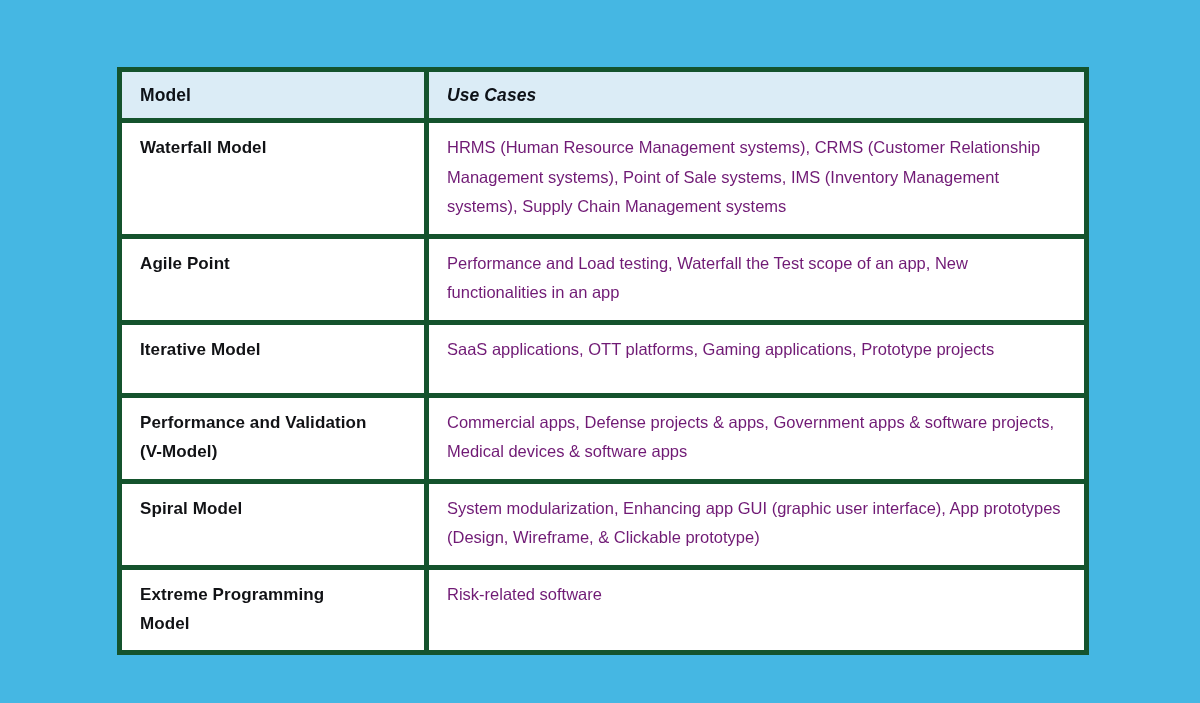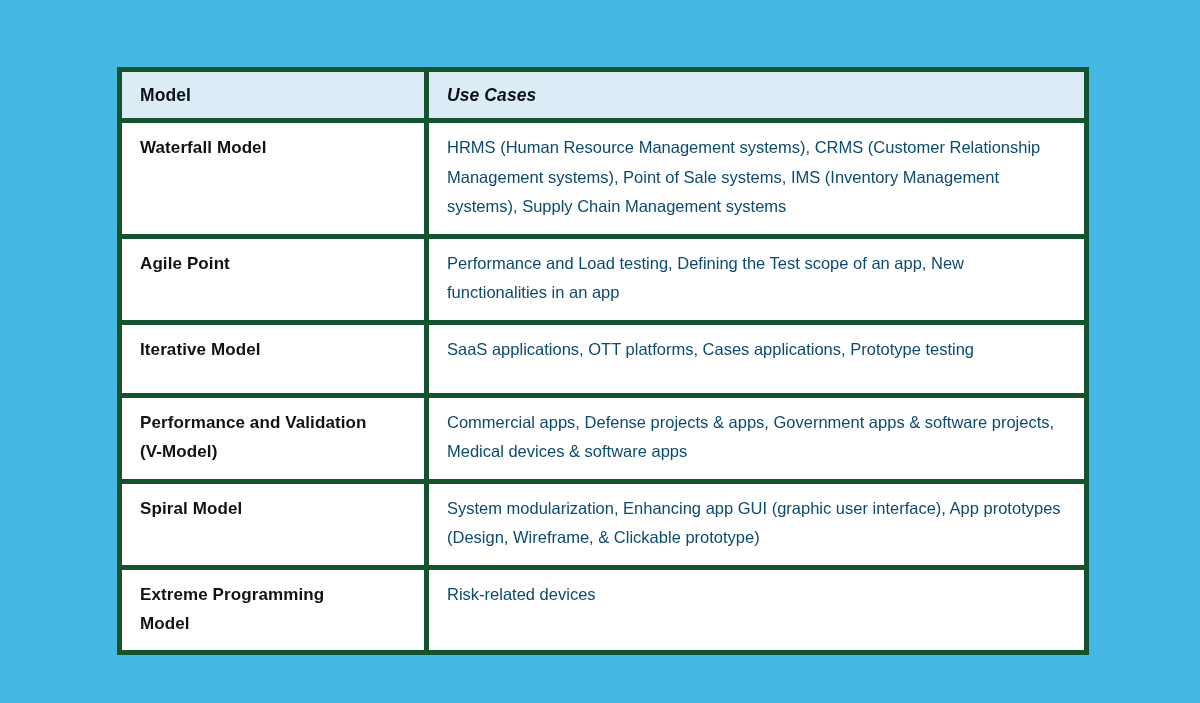--- a/index.html
+++ b/index.html
@@ -54,21 +54,21 @@
     font-size: 17px;
     font-weight: 700;
     color: #111215;
     line-height: 29px;
     white-space: pre-line;
     letter-spacing: 0.1px;
   }
   td.usecases-cell {
     font-size: 16.5px;
     font-weight: 400;
-    color: #0c4a6e;
+    color: #701a75;
     line-height: 29.5px;
   }
 </style>
 </head>
 <body>
 
 <div class="page" style="background: rgb(69, 183, 227);">
   <table class="uc-table">
     <colgroup>
       <col class="col-model">
@@ -81,39 +81,39 @@
       </tr>
     </thead>
     <tbody id="tbody">
   <tr>
     <td class="model-cell">Waterfall Model</td>
     <td class="usecases-cell">HRMS (Human Resource Management systems), CRMS (Customer Relationship Management systems), Point of Sale systems, IMS (Inventory Management systems), Supply Chain Management systems</td>
   </tr>
 
   <tr>
     <td class="model-cell">Agile Point</td>
-    <td class="usecases-cell">Performance and Load testing, Defining the Test scope of an app, New functionalities in an app</td>
+    <td class="usecases-cell">Performance and Load testing, Waterfall the Test scope of an app, New functionalities in an app</td>
   </tr>
 
   <tr>
     <td class="model-cell">Iterative Model</td>
-    <td class="usecases-cell">SaaS applications, OTT platforms, Cases applications, Prototype testing</td>
+    <td class="usecases-cell">SaaS applications, OTT platforms, Gaming applications, Prototype projects</td>
   </tr>
 
   <tr>
     <td class="model-cell">Performance and Validation
 (V-Model)</td>
     <td class="usecases-cell">Commercial apps, Defense projects &amp; apps, Government apps &amp; software projects, Medical devices &amp; software apps</td>
   </tr>
 
   <tr>
     <td class="model-cell">Spiral Model</td>
     <td class="usecases-cell">System modularization, Enhancing app GUI (graphic user interface), App prototypes (Design, Wireframe, &amp; Clickable prototype)</td>
   </tr>
 
   <tr>
     <td class="model-cell">Extreme Programming
 Model</td>
-    <td class="usecases-cell">Risk-related devices</td>
+    <td class="usecases-cell">Risk-related software</td>
   </tr>
 </tbody>
   </table>
 </div>
 
 </body></html>

